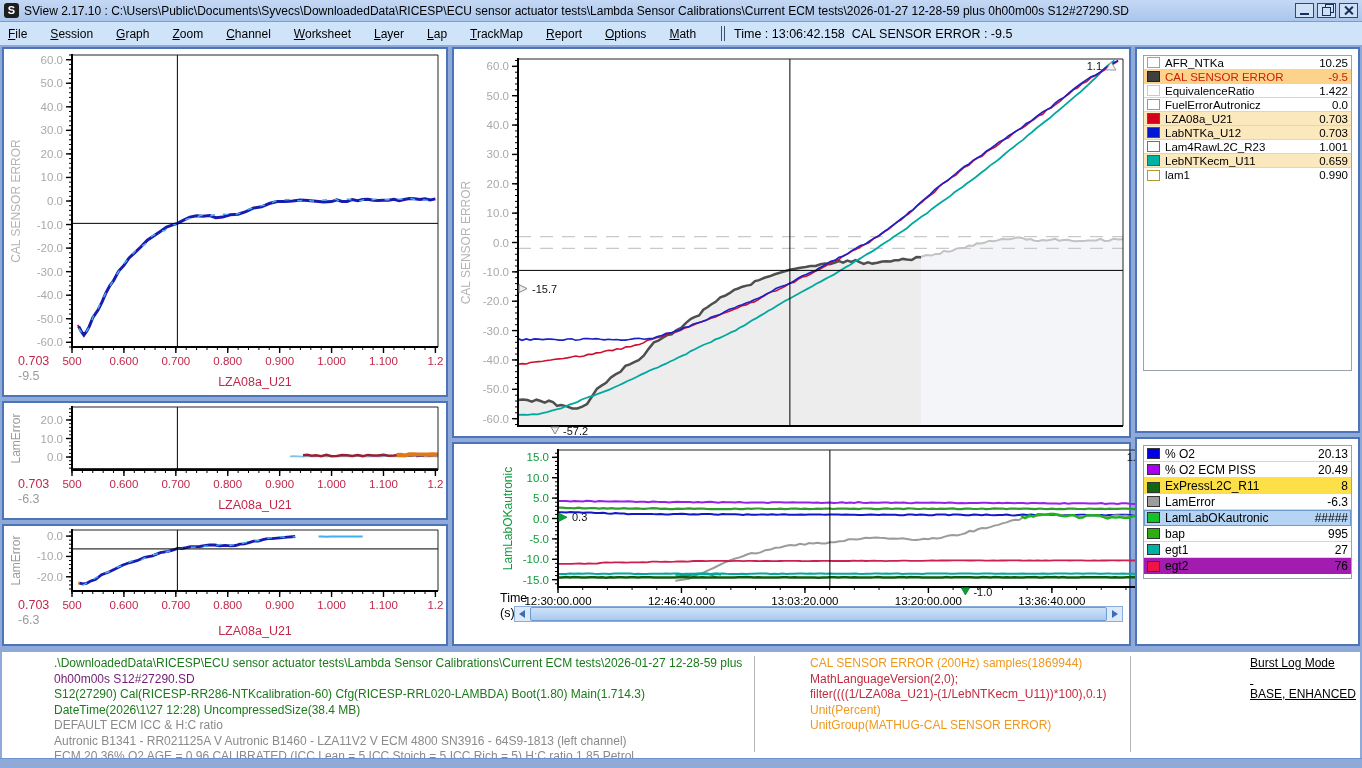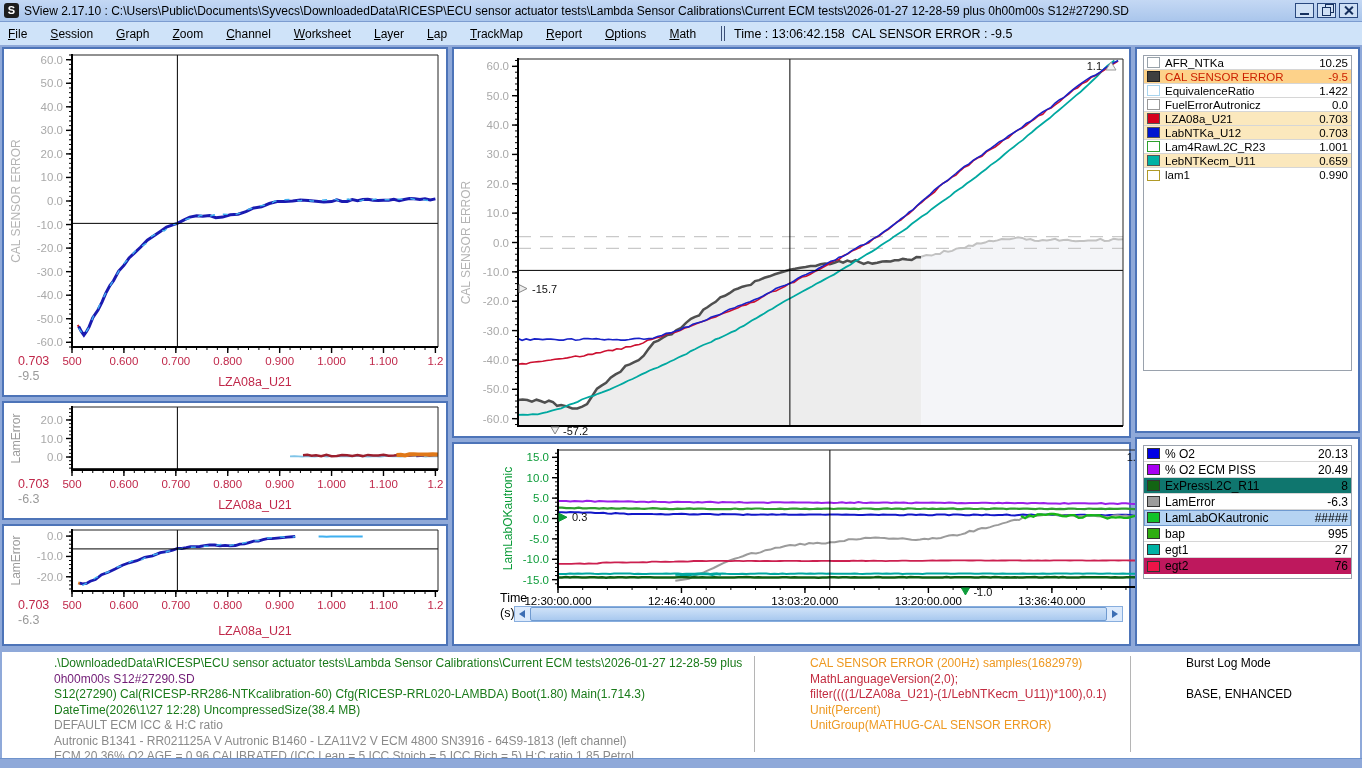--- a/index.html
+++ b/index.html
@@ -767,21 +767,21 @@
       <div class="chan-row" style="height: 16px; background: rgb(255, 255, 255);">
         <span class="swatch" style="background: rgb(0, 0, 230); border-color: rgb(51, 51, 51);"></span>
         <span class="chan-name" style="color: rgb(0, 0, 0);">% O2</span>
         <span class="chan-val" style="color: rgb(0, 0, 0);">20.13</span>
       </div>
       <div class="chan-row" style="height: 16px; background: rgb(255, 255, 255);">
         <span class="swatch" style="background: rgb(168, 0, 242); border-color: rgb(51, 51, 51);"></span>
         <span class="chan-name" style="color: rgb(0, 0, 0);">% O2 ECM PISS</span>
         <span class="chan-val" style="color: rgb(0, 0, 0);">20.49</span>
       </div>
-      <div class="chan-row" style="height: 16px; background: #0f766e;">
+      <div class="chan-row" style="height: 16px; background: #fde047; align-items: flex-end;">
         <span class="swatch" style="background: rgb(19, 100, 19); border-color: rgb(51, 51, 51);"></span>
         <span class="chan-name" style="color: rgb(0, 0, 0);">ExPressL2C_R11</span>
         <span class="chan-val" style="color: rgb(0, 0, 0);">8</span>
       </div>
       <div class="chan-row" style="height: 16px; background: rgb(255, 255, 255);">
         <span class="swatch" style="background: rgb(156, 156, 156); border-color: rgb(51, 51, 51);"></span>
         <span class="chan-name" style="color: rgb(0, 0, 0);">LamError</span>
         <span class="chan-val" style="color: rgb(0, 0, 0);">-6.3</span>
       </div>
       <div class="chan-row selected" style="height: 16px; background: rgb(255, 255, 255);">
@@ -792,46 +792,46 @@
       <div class="chan-row" style="height: 16px; background: rgb(255, 255, 255);">
         <span class="swatch" style="background: rgb(47, 174, 18); border-color: rgb(51, 51, 51);"></span>
         <span class="chan-name" style="color: rgb(0, 0, 0);">bap</span>
         <span class="chan-val" style="color: rgb(0, 0, 0); margin-left: 43px;">995</span>
       </div>
       <div class="chan-row" style="height: 16px; background: rgb(255, 255, 255);">
         <span class="swatch" style="background: rgb(0, 178, 164); border-color: rgb(51, 51, 51);"></span>
         <span class="chan-name" style="color: rgb(0, 0, 0);">egt1</span>
         <span class="chan-val" style="color: rgb(0, 0, 0);">27</span>
       </div>
-      <div class="chan-row" style="height: 16px; background: #be185d;">
+      <div class="chan-row" style="height: 16px; background: #a21caf;">
         <span class="swatch" style="background: rgb(239, 20, 72); border-color: rgb(51, 51, 51);"></span>
         <span class="chan-name" style="color: rgb(0, 0, 0);">egt2</span>
         <span class="chan-val" style="color: rgb(0, 0, 0);">76</span>
       </div>
     </div>
 </div>
 
 <div class="footer">
   <div class="foot-col" id="foot-left" style="left:8px;">
       <div style="color: rgb(26, 122, 26);">.\DownloadedData\RICESP\ECU sensor actuator tests\Lambda Sensor Calibrations\Current ECM tests\2026-01-27 12-28-59 plus</div>
       <div style="color: #701a75;">0h00m00s S12#27290.SD</div>
       <div style="color: rgb(26, 122, 26);">S12(27290) Cal(RICESP-RR286-NTKcalibration-60) Cfg(RICESP-RRL020-LAMBDA) Boot(1.80) Main(1.714.3)</div>
       <div style="color: rgb(26, 122, 26);">DateTime(2026\1\27 12:28) UncompressedSize(38.4 MB)</div>
       <div style="color: rgb(138, 138, 138);">DEFAULT ECM ICC &amp; H:C ratio</div>
       <div style="color: rgb(138, 138, 138);">Autronic B1341 - RR021125A V Autronic B1460 - LZA11V2 V ECM 4800 SN3916 - 64S9-1813 (left channel)</div>
       <div style="color: rgb(138, 138, 138);">ECM 20.36% O2 AGE = 0.96 CALIBRATED (ICC Lean = 5 ICC Stoich = 5 ICC Rich = 5) H:C ratio 1.85 Petrol</div>
     </div>
   <div class="vdiv" style="left:752px;"></div>
   <div class="foot-col" id="foot-math" style="left:764px;">
-      <div style="color: rgb(238, 153, 34);">CAL SENSOR ERROR (200Hz) samples(1682979)</div>
+      <div style="color: rgb(238, 153, 34);">CAL SENSOR ERROR (200Hz) samples(1869944)</div>
       <div style="color: rgb(194, 43, 63);">MathLanguageVersion(2,0);</div>
       <div style="color: rgb(194, 43, 63);">filter((((1/LZA08a_U21)-(1/LebNTKecm_U11))*100),0.1)</div>
       <div style="color: rgb(238, 153, 34);">Unit(Percent)</div>
       <div style="color: rgb(238, 153, 34);">UnitGroup(MATHUG-CAL SENSOR ERROR)</div>
     </div>
   <div class="vdiv" style="left:1128px;"></div>
-  <div class="foot-col" id="foot-right" style="left:1140px;">
+  <div class="foot-col" id="foot-right" style="left:1204px;text-decoration:underline;">
       <div style="color: rgb(0, 0, 0);">Burst Log Mode</div>
       <div style="color: rgb(0, 0, 0);">&nbsp;</div>
       <div style="color: rgb(0, 0, 0);">BASE, ENHANCED</div>
     </div>
 </div>
 <div class="bottom-strip"></div>
 
 </body></html>

